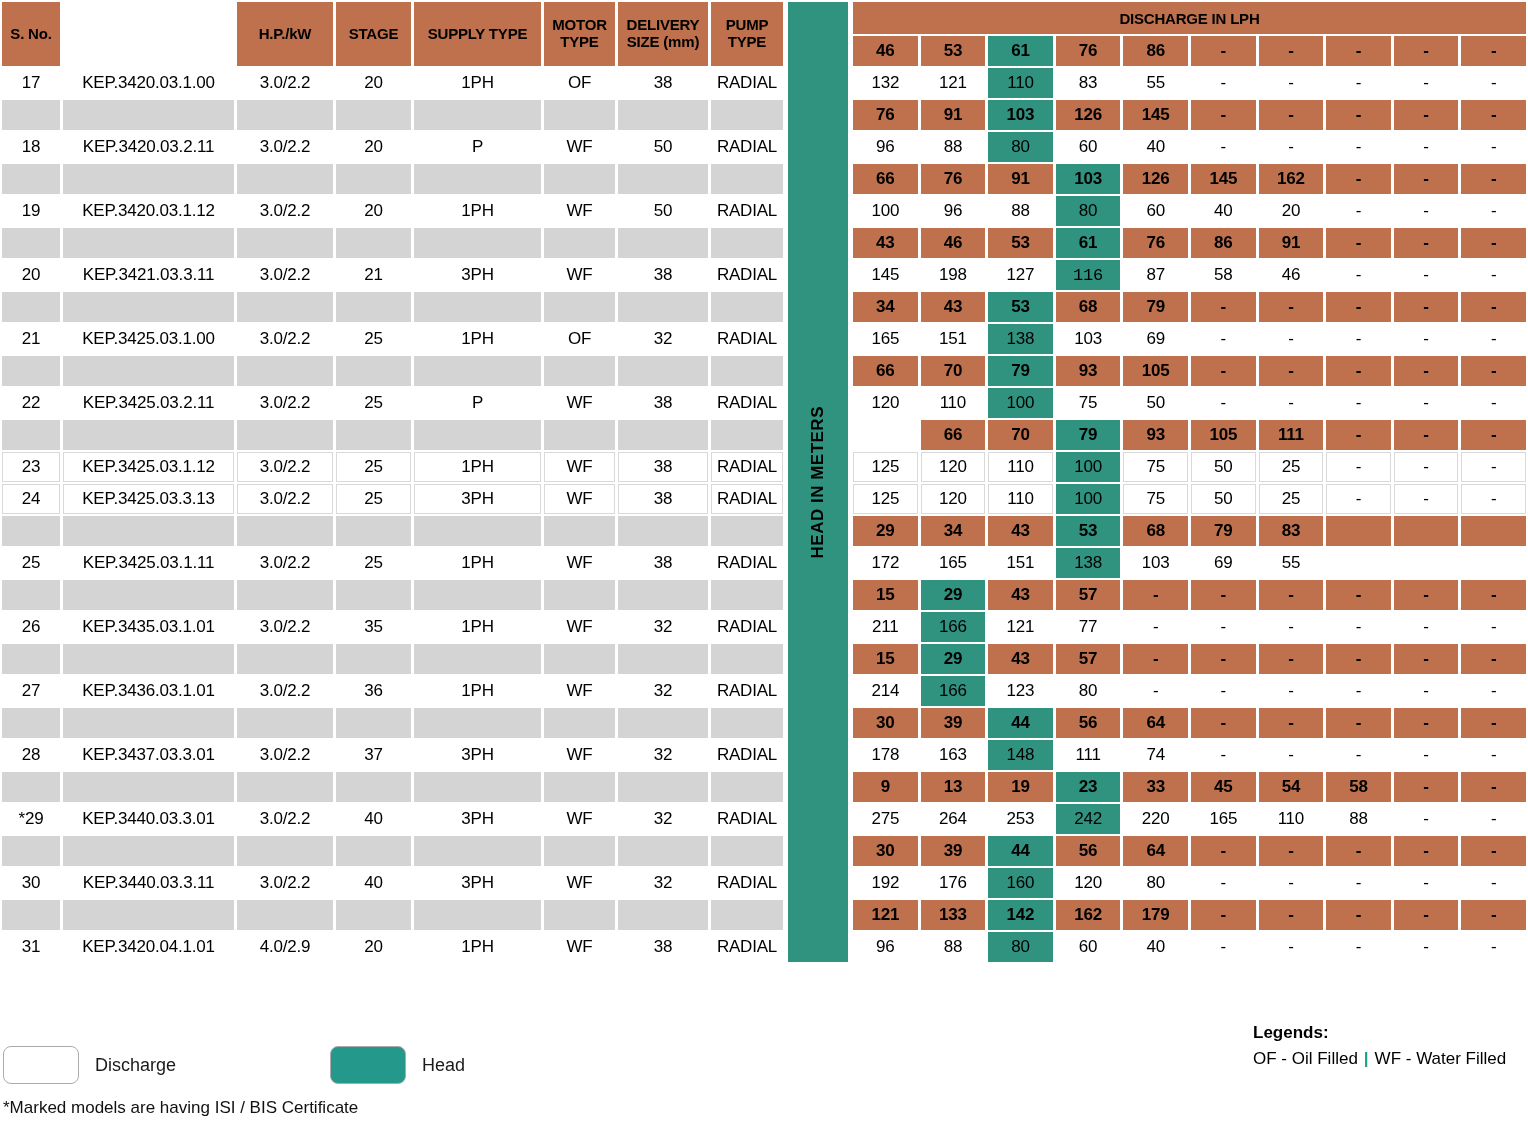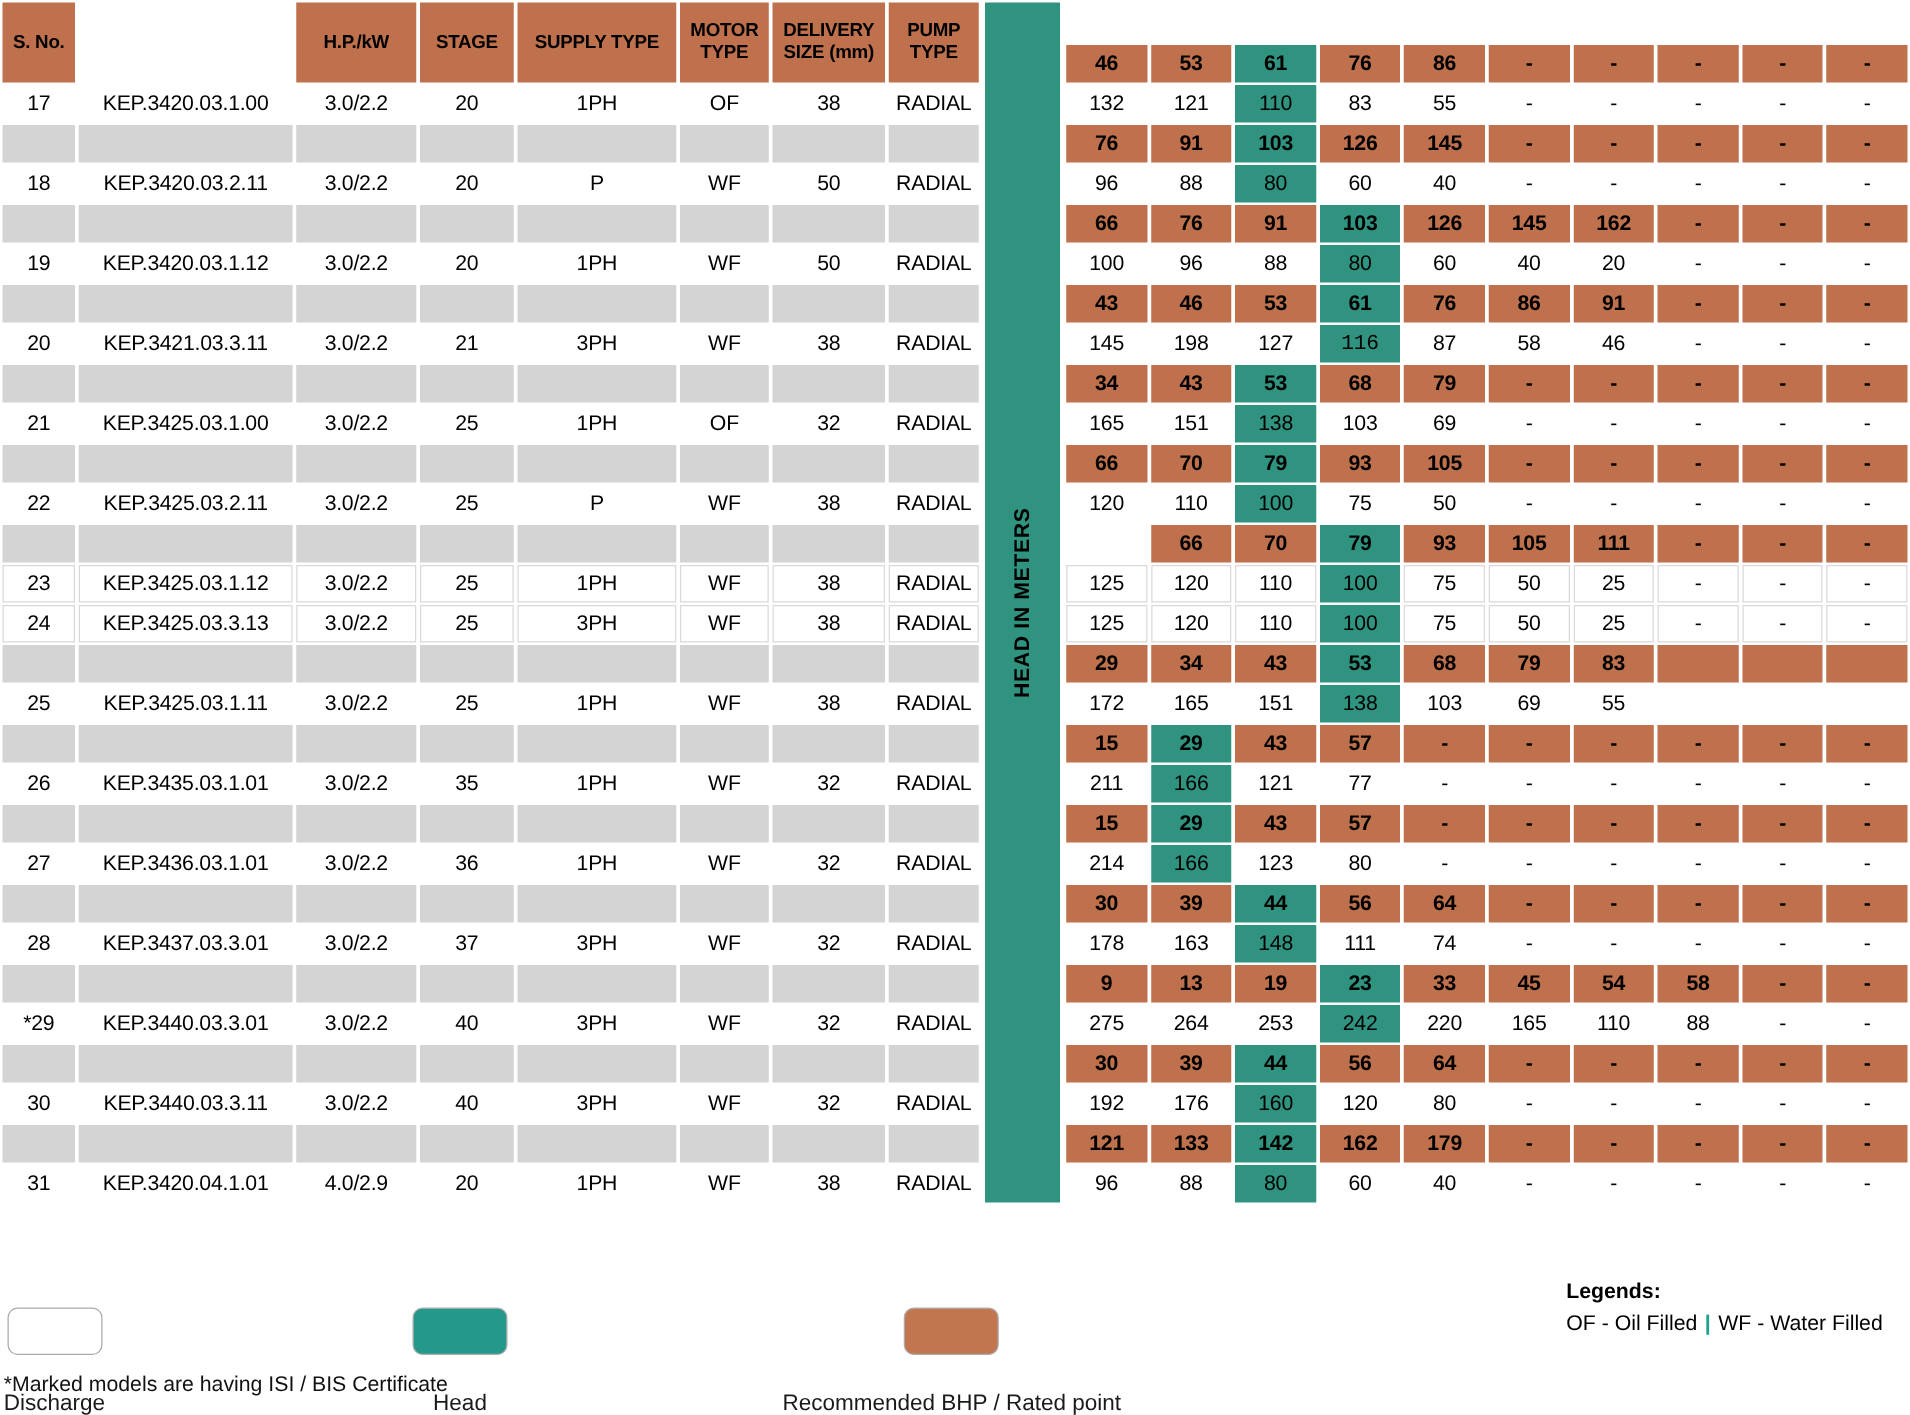--- a/index.html
+++ b/index.html
@@ -27,21 +27,21 @@
     font-weight:bold;font-size:17px;letter-spacing:0.5px;white-space:nowrap;
   }
   .oc{background:#BF714D;font-weight:bold;font-size:17px;}
   .tc-o{background:#2F9380;font-weight:bold;font-size:17px;}
   .wc{background:#fff;font-size:17px;}
   .tc-w{background:#2F9380;font-size:17px;}
   .gc{background:#D4D4D4;}
   .ld{background:#fff;font-size:17px;}
   .bd{border:1px solid #D9D9D9;}
   #footer{position:relative;width:1528px;height:169px;}
-  .lg{position:absolute;display:flex;align-items:center;gap:28px;top:84px;flex-direction:column;}
+  .lg{position:absolute;display:flex;align-items:center;gap:16px;top:84px;}
   .sw{width:74px;height:36px;border-radius:8px;border:1px solid #ABABAB;flex:0 0 auto;}
   .sw-white{background:#fff;}
   .sw-teal{background:#24988A;}
   .sw-orange{background:#C1764F;}
   .lg-label{font-size:18px;color:#1a1a1a;}
   #legends-block{position:absolute;left:1253px;top:58px;font-size:17px;line-height:1.55;}
   #legends-title{font-weight:bold;}
   #legend-sep{color:#1BA18E;font-weight:bold;padding:0 6px;}
   #footnote{position:absolute;left:3px;top:136px;font-size:17px;color:#111;}
 </style>
@@ -52,20 +52,21 @@
     <div class="hc" style="grid-area: 1 / 1 / span 2;">S. No.</div>
     <div class="hc" style="grid-area: 1 / 3 / span 2;">H.P./kW</div>
     <div class="hc" style="grid-area: 1 / 4 / span 2;">STAGE</div>
     <div class="hc" style="grid-area: 1 / 5 / span 2;">SUPPLY TYPE</div>
     <div class="hc" style="grid-area: 1 / 6 / span 2;">MOTOR TYPE</div>
     <div class="hc" style="grid-area: 1 / 7 / span 2;">DELIVERY SIZE (mm)</div>
     <div class="hc" style="grid-area: 1 / 8 / span 2;">PUMP TYPE</div>
     <div class="bar" style="grid-area: 1 / 9 / span 30;">
       <span>HEAD IN METERS</span>
     </div>
+    <div class="dh" style="grid-area: 1 / 10 / auto / span 10;">DISCHARGE IN LPH</div>
     <div class="oc" style="grid-area: 2 / 10;">46</div>
     <div class="oc" style="grid-area: 2 / 11;">53</div>
     <div class="tc-o" style="grid-area: 2 / 12;">61</div>
     <div class="oc" style="grid-area: 2 / 13;">76</div>
     <div class="oc" style="grid-area: 2 / 14;">86</div>
     <div class="oc" style="grid-area: 2 / 15;">-</div>
     <div class="oc" style="grid-area: 2 / 16;">-</div>
     <div class="oc" style="grid-area: 2 / 17;">-</div>
     <div class="oc" style="grid-area: 2 / 18;">-</div>
     <div class="oc" style="grid-area: 2 / 19;">-</div>
@@ -577,22 +578,18 @@
 
 <div id="footer">
   <div class="lg" style="left:3px;">
     <div class="sw sw-white"></div>
     <div class="lg-label">Discharge</div>
   </div>
   <div class="lg" style="left:330px;">
     <div class="sw sw-teal"></div>
     <div class="lg-label">Head</div>
   </div>
-  <div class="lg" style="left:626px;">
-    <div class="sw sw-orange"></div>
-    <div class="lg-label">Recommended BHP / Rated point</div>
-  </div>
   <div id="footnote">*Marked models are having ISI / BIS Certificate</div>
   <div id="legends-block">
     <div id="legends-title">Legends:</div>
     <div><span>OF  - Oil Filled</span><span id="legend-sep">|</span><span>WF - Water Filled</span></div>
   </div>
 </div>
 
 </body></html>

